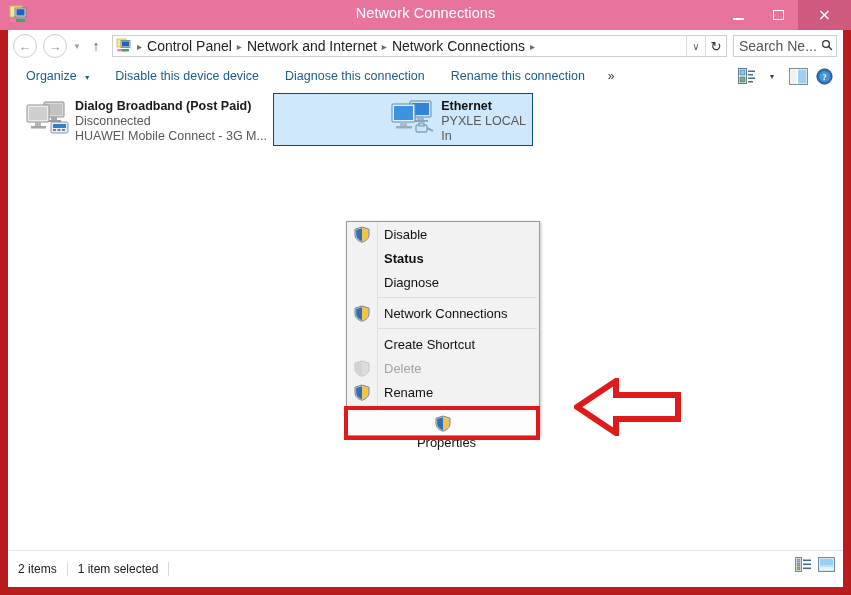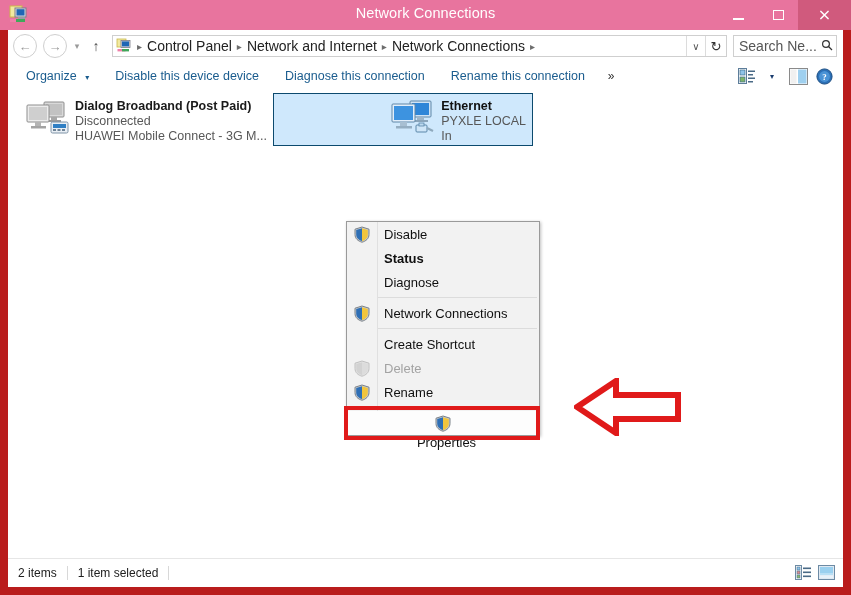--- a/index.html
+++ b/index.html
@@ -97,21 +97,21 @@
   .prop-wrap{position:relative;}
   .prop-box{
     position:absolute;left:-3px;top:-5px;width:196px;height:34px;
     border:4px solid #e01a1a;box-sizing:border-box;pointer-events:none;
   }
 
   
   .arrow{position:absolute;left:566px;top:288px;width:108px;height:58px;}
 
   
-  .statusbar{position:absolute;left:0;bottom:0;height:29px;width:100%;background:#fff;
+  .statusbar{position:absolute;left:0;bottom:0;height:37px;width:100%;background:#fff;
     border-top:1px solid #e6e6e6;display:flex;align-items:center;box-sizing:border-box;}
   .st-item{font-size:12px;color:#202020;padding:0 10px;white-space:nowrap;}
   .st-div{width:1px;height:14px;background:#d8d8d8;}
   .st-right{position:absolute;right:8px;top:0;height:27px;display:flex;align-items:center;gap:5px;}
   .st-ico{width:18px;height:18px;display:flex;align-items:center;justify-content:center;}
 </style>
 </head>
 <body>
 
 <div class="window">

